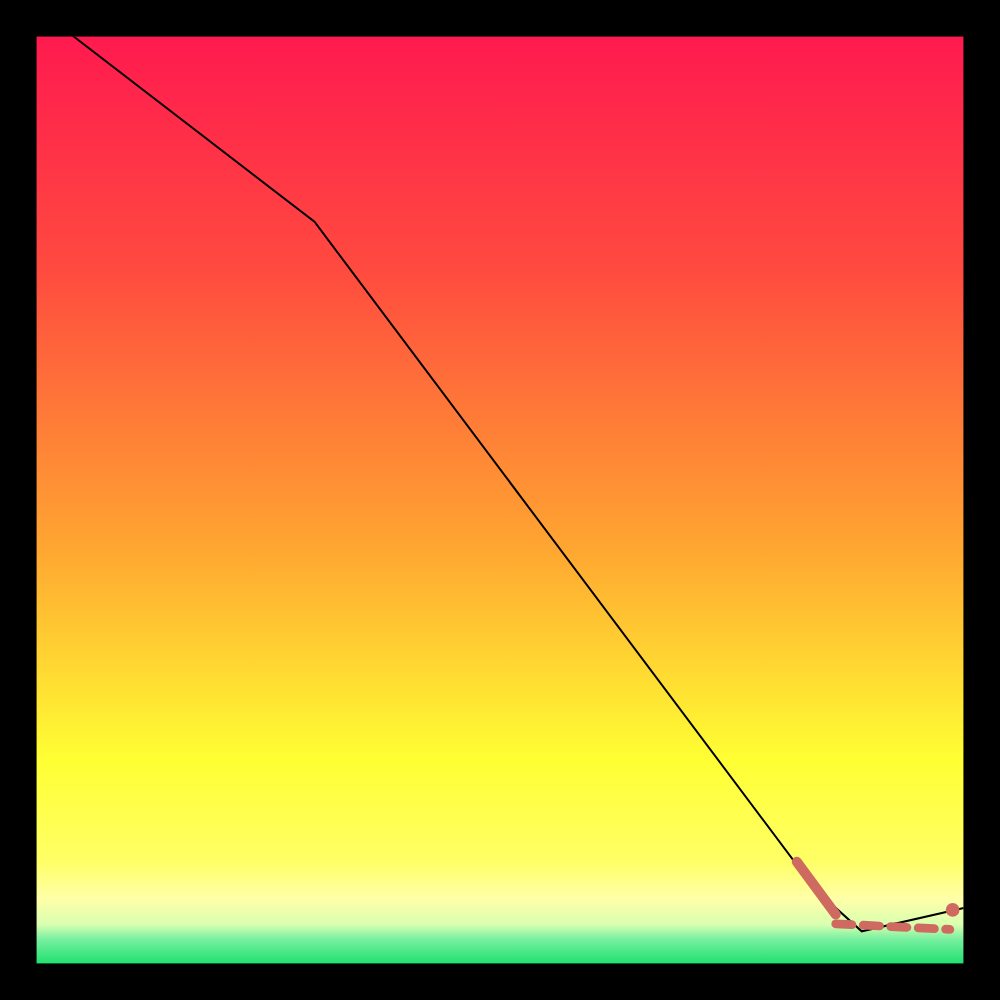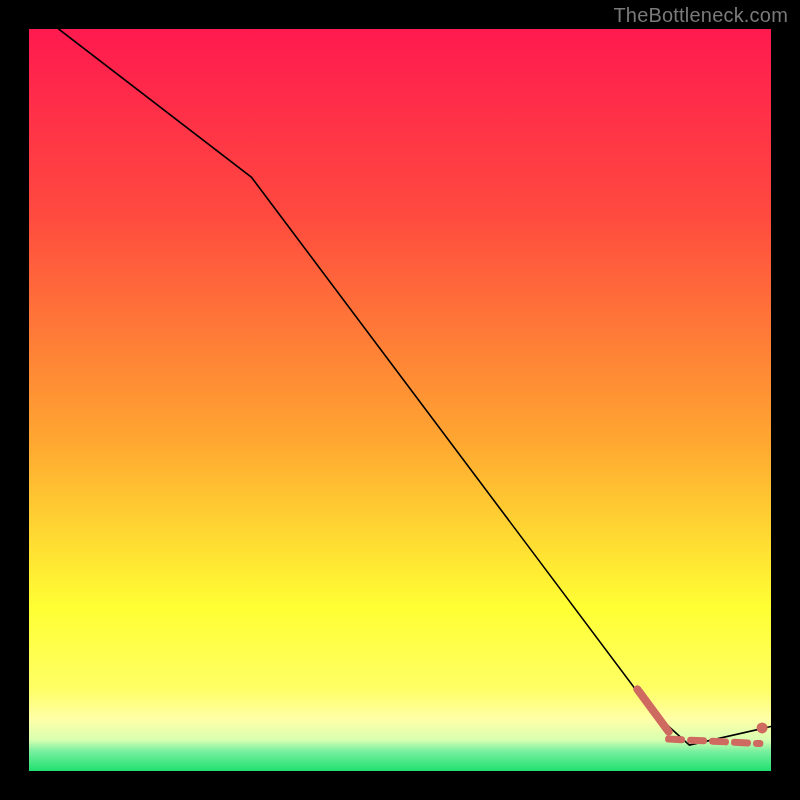--- a/index.html
+++ b/index.html
@@ -50,21 +50,20 @@
   svg.lines {
     position: absolute;
     inset: 0;
   }
 </style>
 </head>
 <body>
 
 <div class="stage">
 
-  <div class="watermark">TheBottleneck.com</div>
 
   <div class="plot">
 
     <div class="gradient">
       <svg class="grad-main" viewBox="0 0 742 742" preserveAspectRatio="none">
         <defs>
           <linearGradient id="g" x1="0" y1="0" x2="0" y2="1">
             <stop id="st0" offset="0%" stop-color="#ff1a4f"></stop>
             <stop id="st1" offset="25%" stop-color="#ff4a3f"></stop>
             <stop id="st2" offset="55%" stop-color="#ffa531"></stop>

